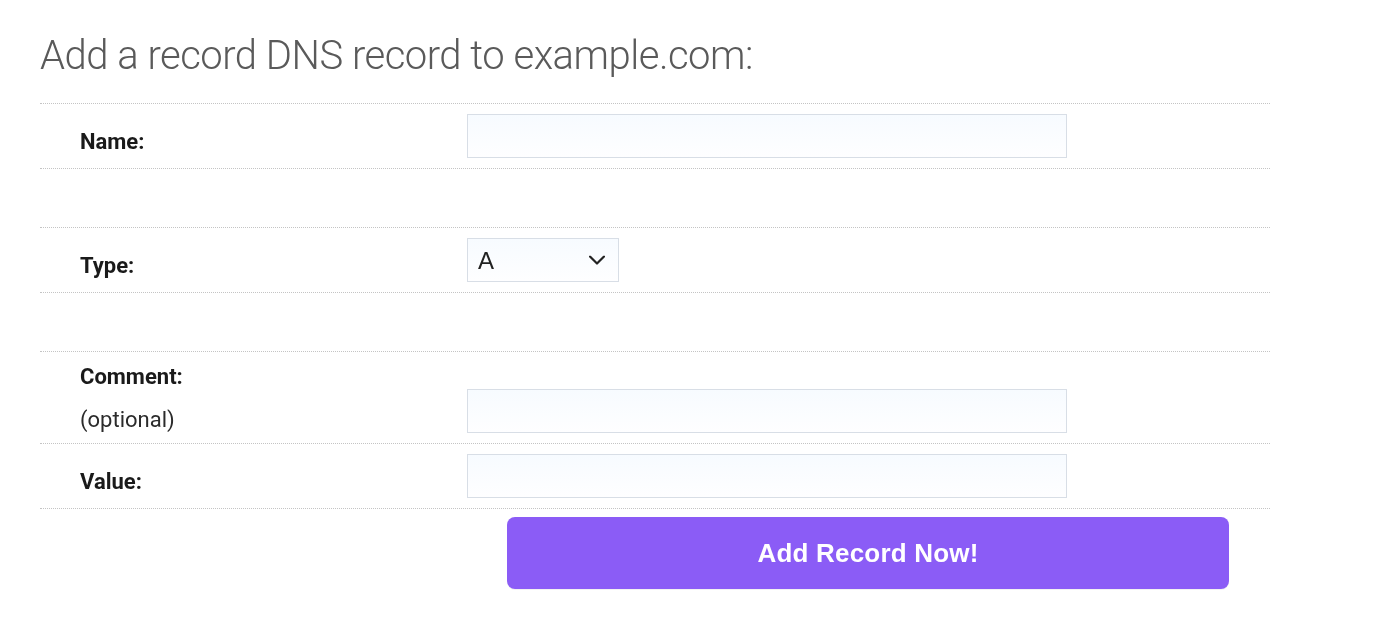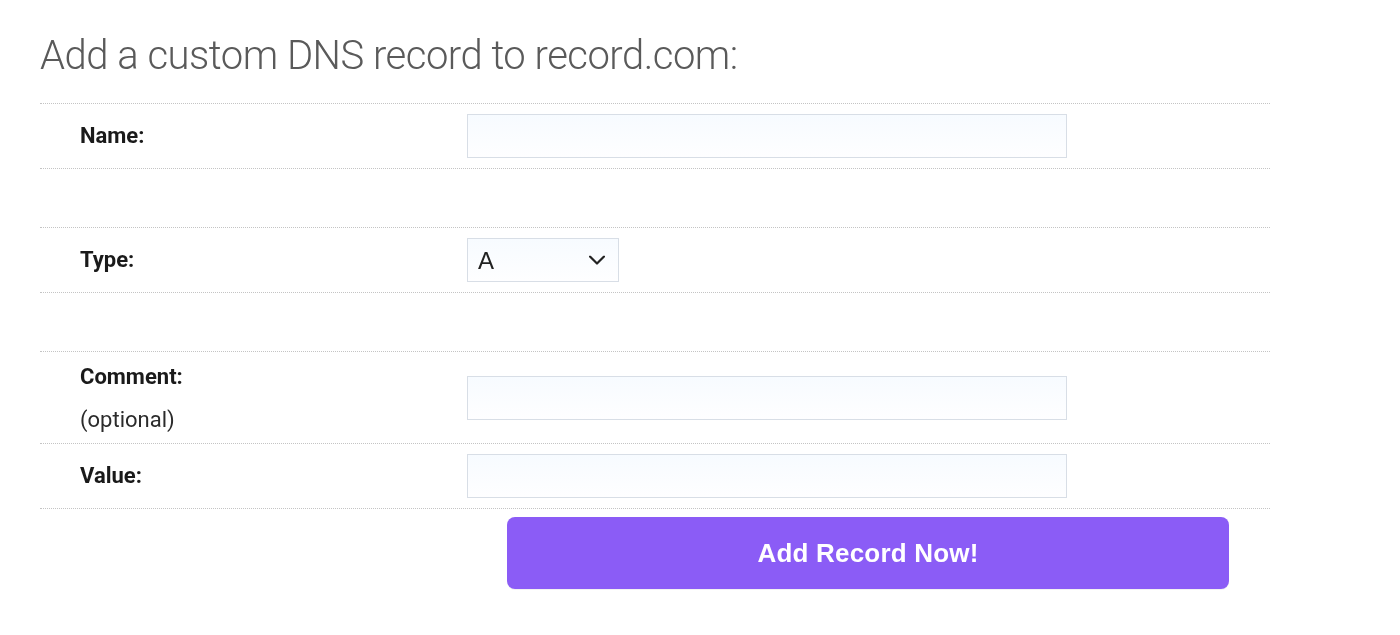--- a/index.html
+++ b/index.html
@@ -19,21 +19,21 @@
       font-weight: 300;
       color: #5a5a5a;
       letter-spacing: -0.5px;
       margin-bottom: 24px;
     }
     .form-container {
       max-width: 1230px;
     }
     .form-row {
       display: flex;
-      align-items: center;
+      align-items: flex-end;
       border-top: 1px dotted #c4c4c4;
       border-bottom: 1px dotted #c4c4c4;
       padding-top: 10px;
       padding-bottom: 10px;
       position: relative;
     }
     .form-row + .form-row {
       border-top: none; 
     }
     .spacer-lg {
@@ -111,21 +111,21 @@
       font-size: 26px;
       font-weight: 600;
       cursor: pointer;
       letter-spacing: 0.2px;
       box-shadow: 0 1px 0 rgba(0,0,0,0.05);
     }
   </style>
 </head>
 <body>
 
-<h1 class="page-title">Add a custom DNS record to record.com:</h1>
+<h1 class="page-title">Add a record DNS record to example.com:</h1>
 
 <div class="form-container">
 
   <div class="form-row">
     <div class="label-col">
       <div class="label-text">Name:</div>
     </div>
     <div class="input-col">
       <input type="text" class="text-input" value="" style="">
     </div>

